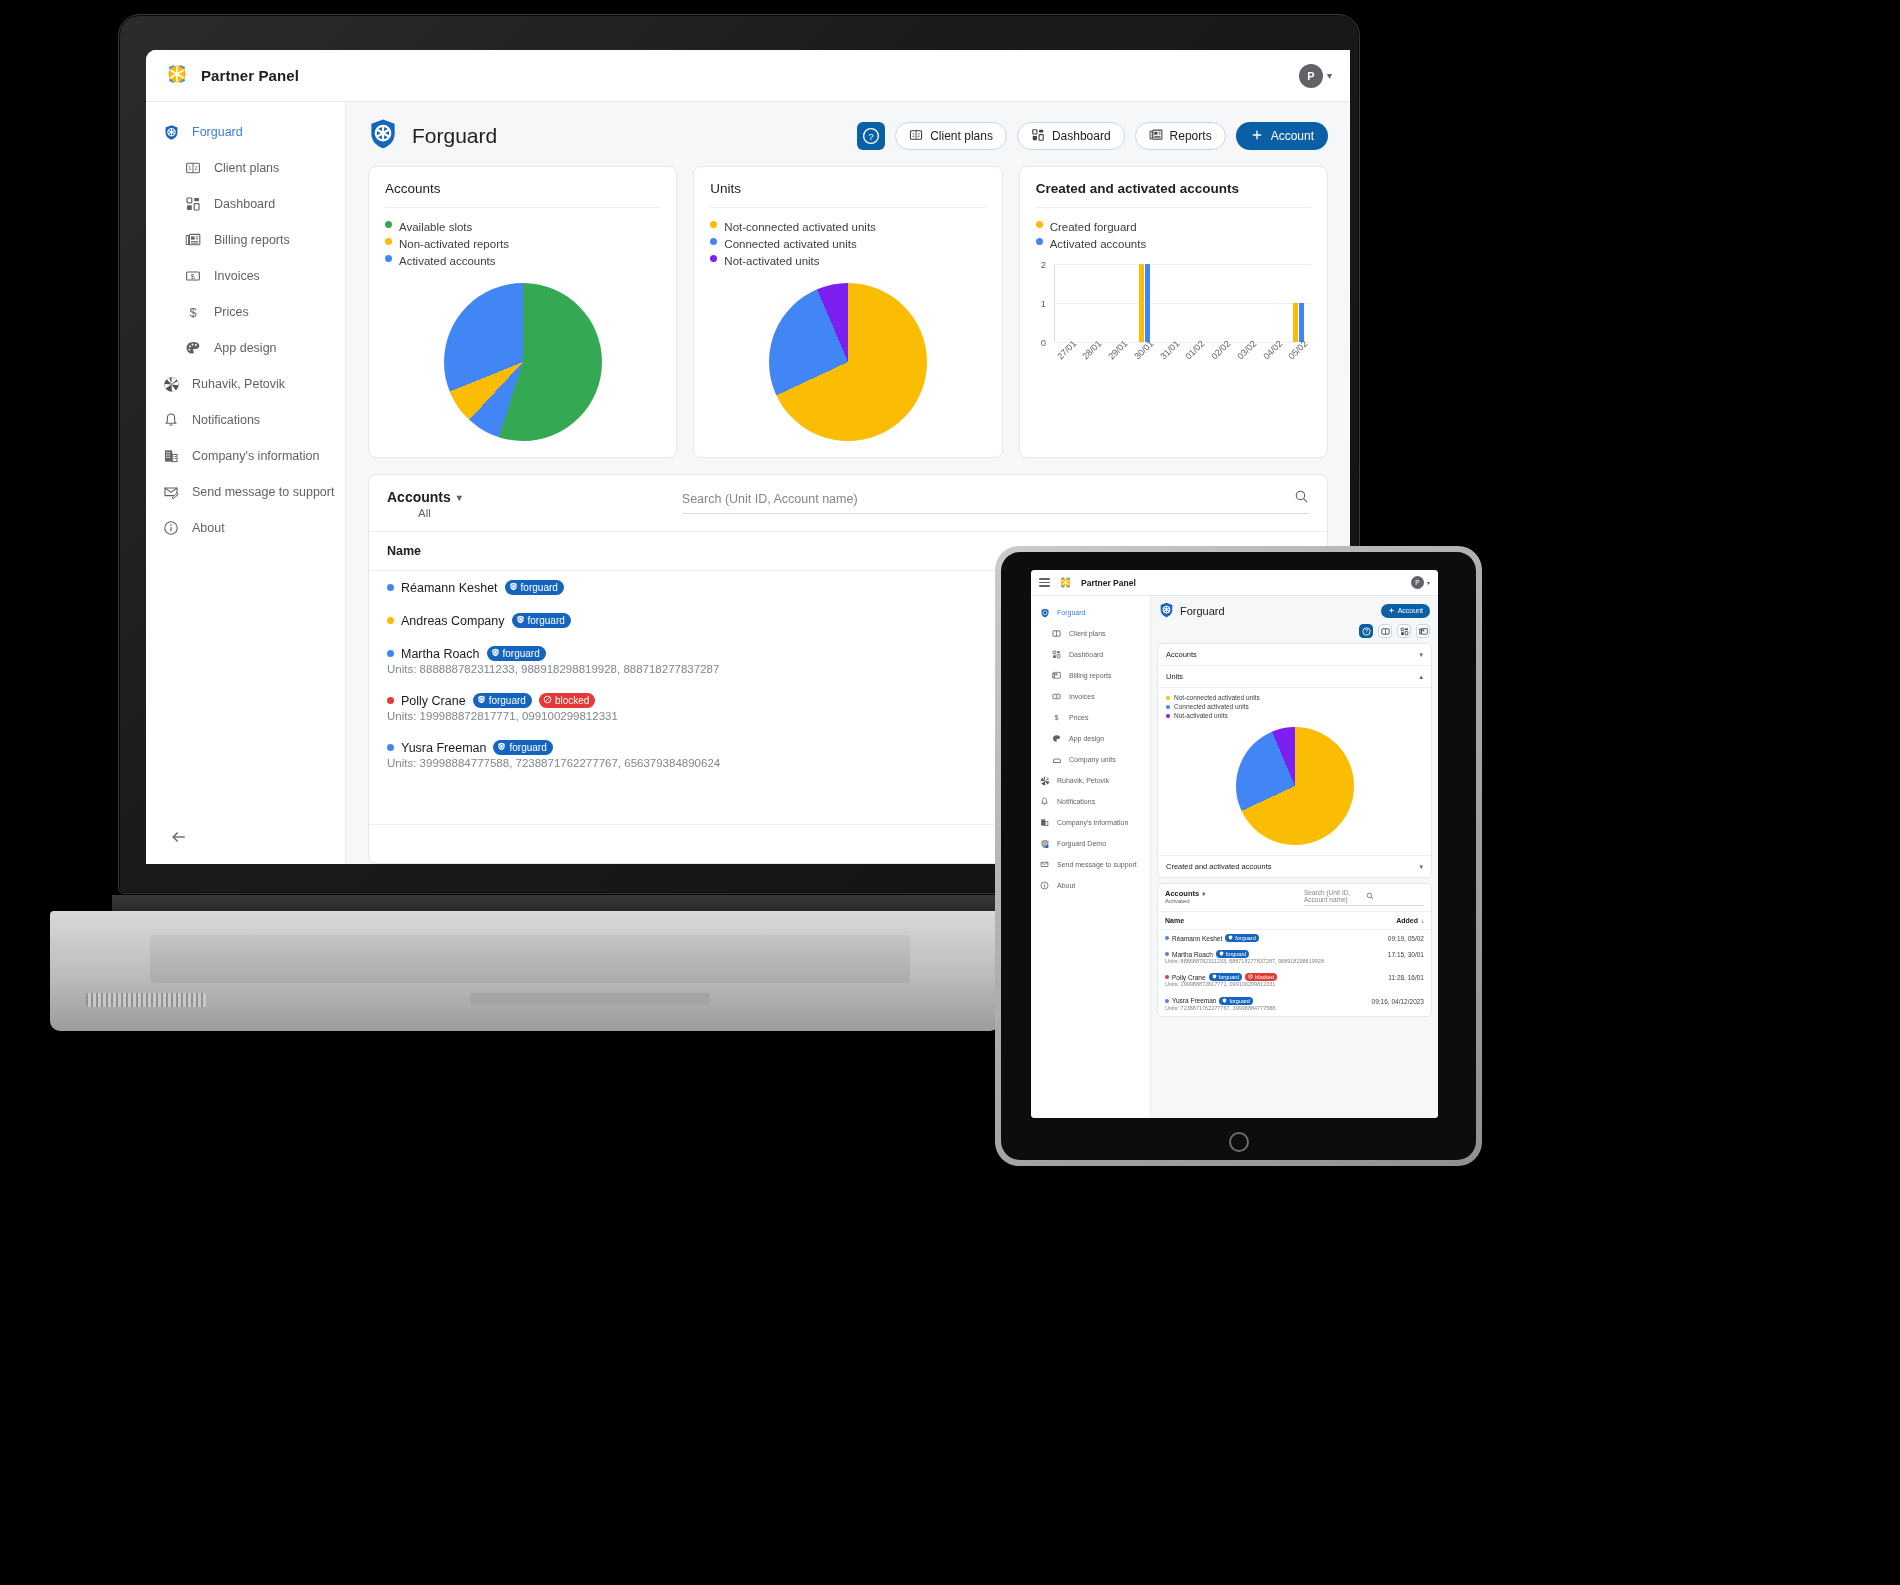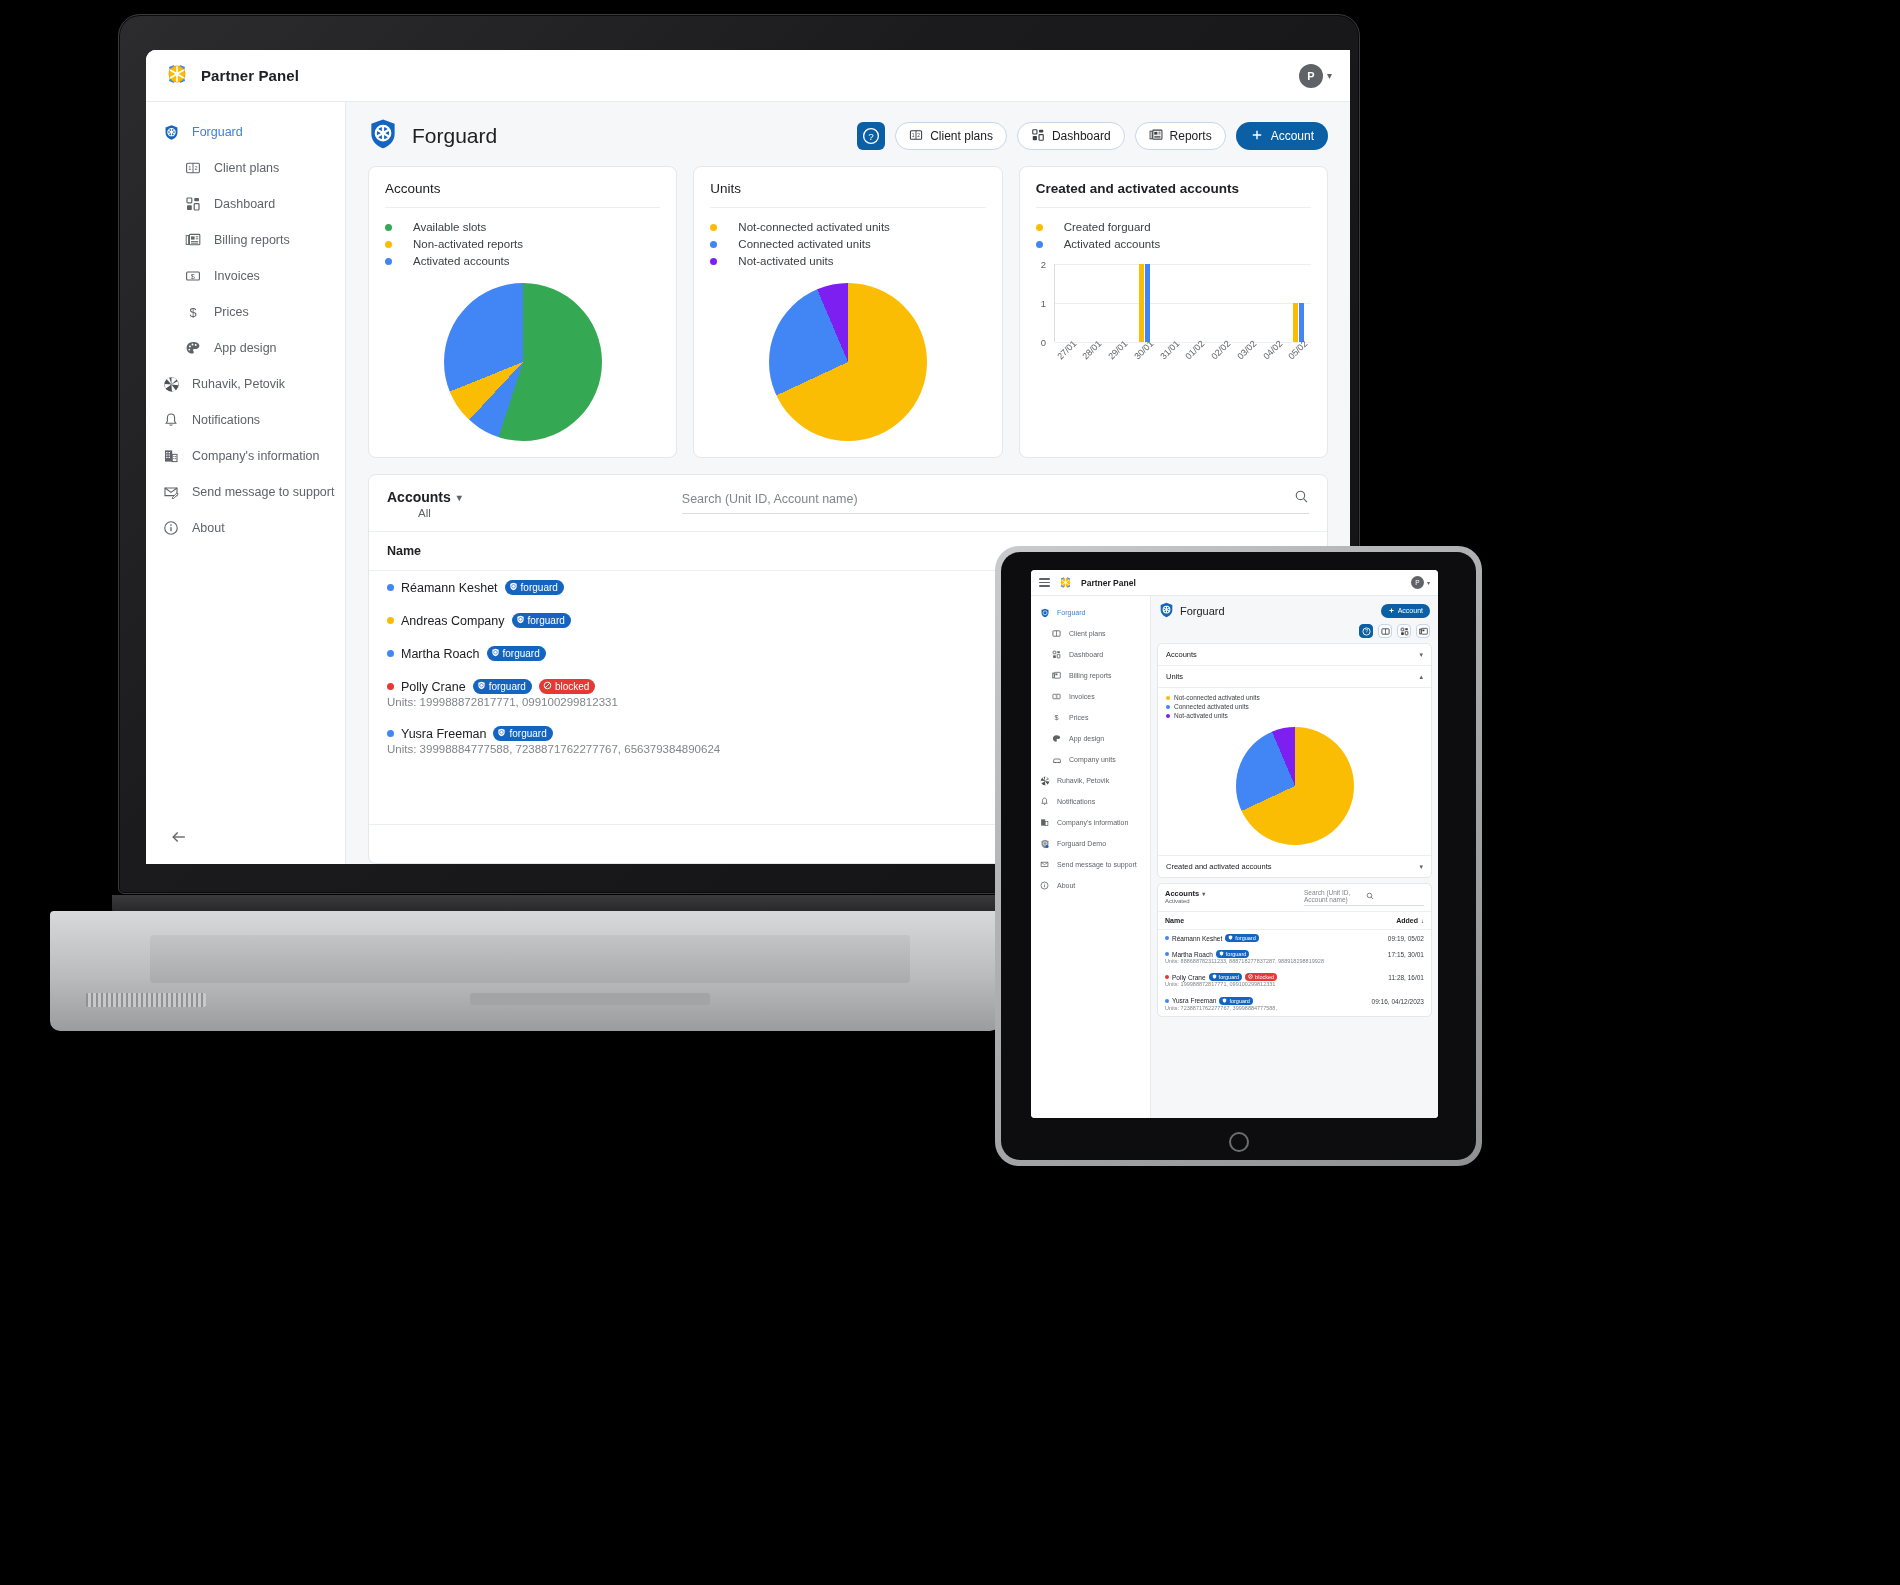--- a/index.html
+++ b/index.html
@@ -116,21 +116,21 @@
 
   
   .cards { display: flex; gap: 16px; padding: 0 22px; flex: none; }
   .card {
     background: #fff; border: 1px solid #e4e7eb; border-radius: 8px;
     flex: 1; min-width: 0; padding: 14px 16px 16px 16px;
   }
   .card-title { font-size: 13.5px; color: #202124; padding-bottom: 11px; border-bottom: 1px solid #eceff1; }
   .card-title.bold { font-weight: 700; }
   .legend { padding-top: 13px; display: flex; flex-direction: column; gap: 5px; }
-  .legend-row { display: flex; align-items: center; gap: 21px; font-size: 11.5px; color: #3c4043; }
+  .legend-row { display: flex; gap: 7px; font-size: 11.5px; color: #3c4043; }
   .dot { width: 7px; height: 7px; border-radius: 50%; flex: none; }
   .pie-wrap { display: flex; justify-content: center; align-items: center; padding-top: 16px; }
   .pie { width: 158px; height: 158px; border-radius: 50%; }
 
   
   .barchart { padding-top: 14px; position: relative; height: 110px; }
   .bc-plot { position: relative; height: 78px; margin-left: 18px; border-left: 1px solid #dadce0; }
   .bc-grid { position: absolute; left: 0; right: 0; border-top: 1px solid #eceff1; }
   .bc-ylab { position: absolute; left: -14px; font-size: 9.5px; color: #5f6368; transform: translateY(-50%); }
   .bc-bars { position: absolute; left: 0; right: 0; bottom: 0; top: 0; display: flex; align-items: flex-end; }
@@ -704,20 +704,21 @@
                     <span class="chip blue">
                       <span>
                         <svg width="9" height="9" viewBox="0 0 20 20">
                             <path d="M10 1.5 L17 4 V10 C17 14.5 13.5 17.5 10 18.5 C6.5 17.5 3 14.5 3 10 V4 Z" fill="#fff"></path>
                             <circle cx="10" cy="9.6" r="4" fill="none" stroke="#1565c0" stroke-width="1.4"></circle>
                           </svg>
                       </span>
                       <span>forguard</span>
                     </span>
                   </div>
+                  <div class="tc-units">Units: 888888782311233, 988918298819928, 888718277837287</div>
                 </div>
 
                 <div class="tc-row">
                   <div class="tc-row-main">
                     <span class="dot" style="background:#e53935"></span>
                     <span>Polly Crane</span>
                     <span class="chip blue">
                       <span>
                         <svg width="9" height="9" viewBox="0 0 20 20">
                             <path d="M10 1.5 L17 4 V10 C17 14.5 13.5 17.5 10 18.5 C6.5 17.5 3 14.5 3 10 V4 Z" fill="#fff"></path>

